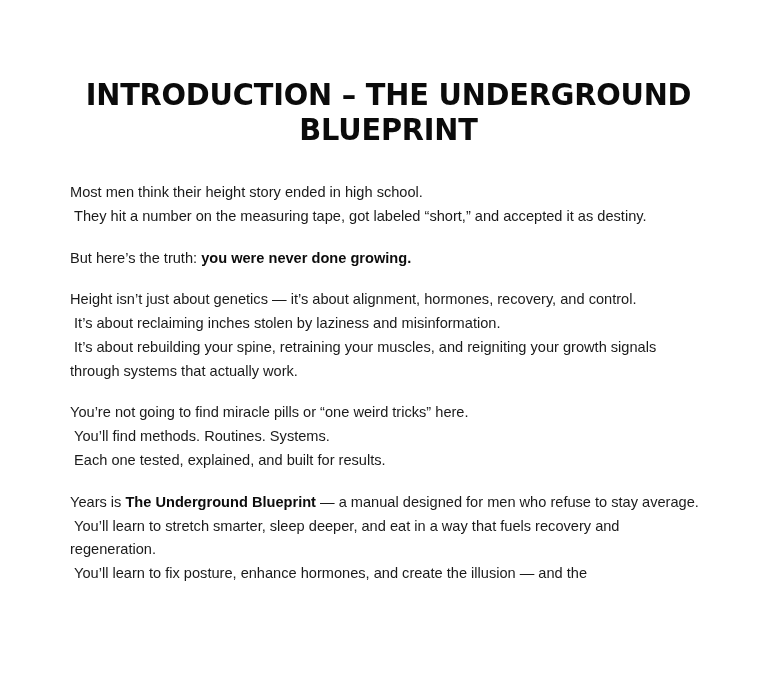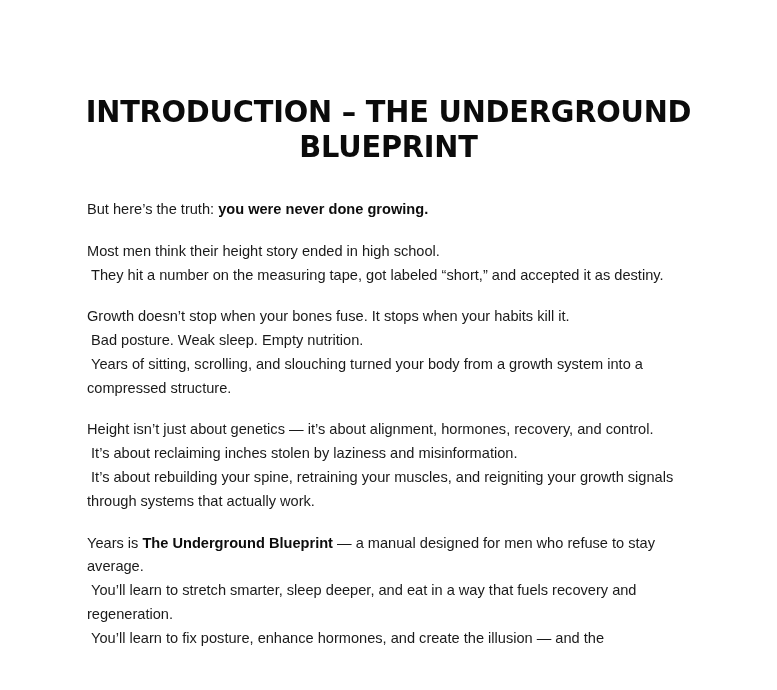--- a/index.html
+++ b/index.html
@@ -13,21 +13,21 @@
     overflow: hidden;
     font-family: "Liberation Sans", sans-serif;
     color: #111111;
   }
   .page {
     position: relative;
     width: 777px;
     height: 484px;
     background: #ffffff;
     box-sizing: border-box;
-    padding: 17px;
+    padding: 0;
   }
   .doc-title {
     font-family: "DejaVu Sans", sans-serif;
     font-weight: 700;
     font-size: 30px;
     letter-spacing: -0.2px;
     text-align: center;
     color: #0b0b0b;
     margin: 0;
     padding: 78px 40px 0 40px;
@@ -54,26 +54,26 @@
     color: #0d0d0d;
   }
 </style>
 </head>
 <body>
 
 <div class="page">
   <h1 class="doc-title">INTRODUCTION – THE UNDERGROUND BLUEPRINT</h1>
 
   <div class="body-block">
-    <p class="para"><span>But here’s the truth: </span><b>you were never done growing.</b></p>
     <p class="para"><span>Most men think their height story ended in high school.
  They hit a number on the measuring tape, got labeled “short,” and accepted it as destiny.</span></p>
-    <p class="para"><span>Growth doesn’t stop when your bones fuse. It stops when your habits kill it.
- Bad posture. Weak sleep. Empty nutrition.
- Years of sitting, scrolling, and slouching turned your body from a growth system into a compressed structure.</span></p>
+    <p class="para"><span>But here’s the truth: </span><b>you were never done growing.</b></p>
     <p class="para"><span>Height isn’t just about genetics — it’s about alignment, hormones, recovery, and control.
  It’s about reclaiming inches stolen by laziness and misinformation.
  It’s about rebuilding your spine, retraining your muscles, and reigniting your growth signals through systems that actually work.</span></p>
+    <p class="para"><span>You’re not going to find miracle pills or “one weird tricks” here.
+ You’ll find methods. Routines. Systems.
+ Each one tested, explained, and built for results.</span></p>
     <p class="para"><span>Years is </span><b>The Underground Blueprint</b><span> — a manual designed for men who refuse to stay average.
  You’ll learn to stretch smarter, sleep deeper, and eat in a way that fuels recovery and regeneration.
  You’ll learn to fix posture, enhance hormones, and create the illusion — and the </span></p>
   </div>
 </div>
 
 </body></html>

